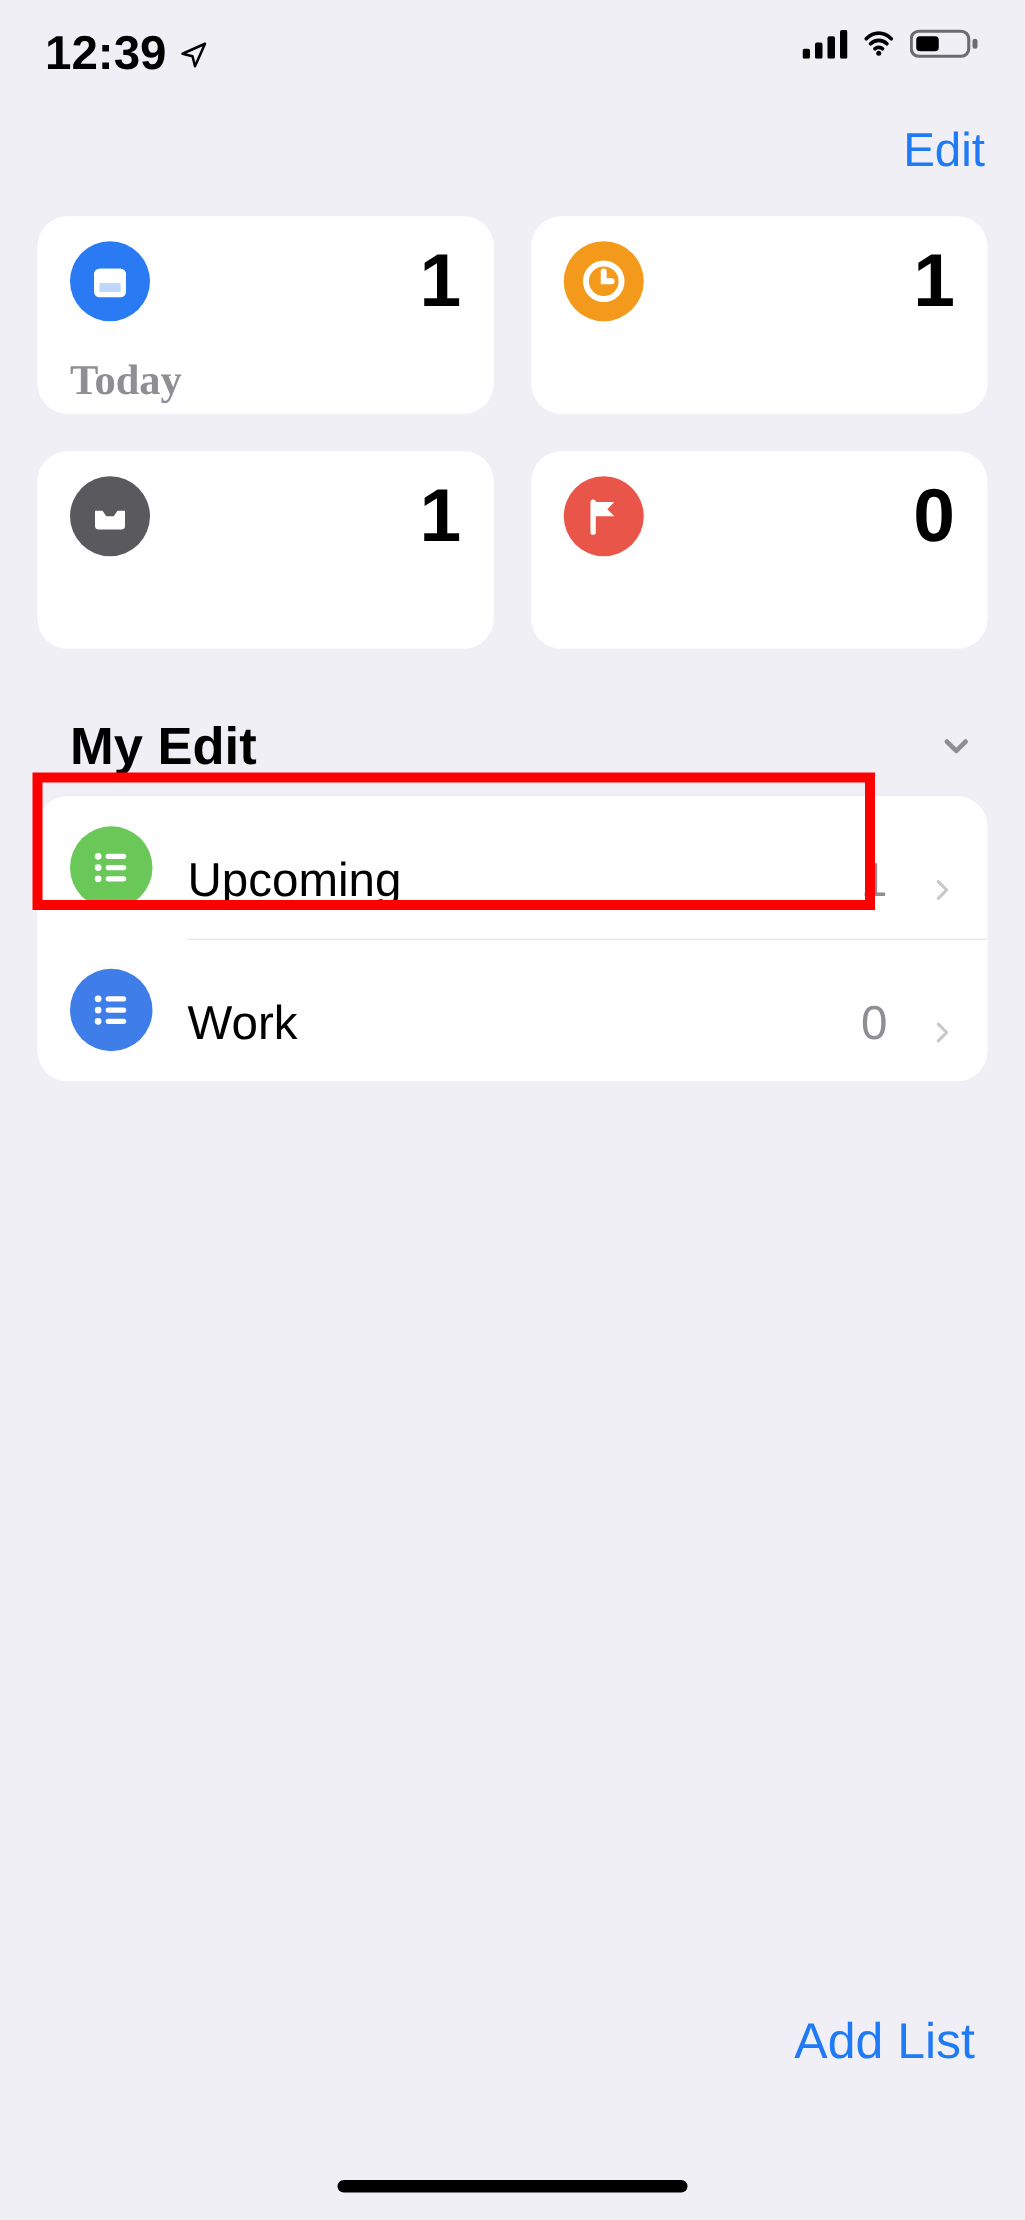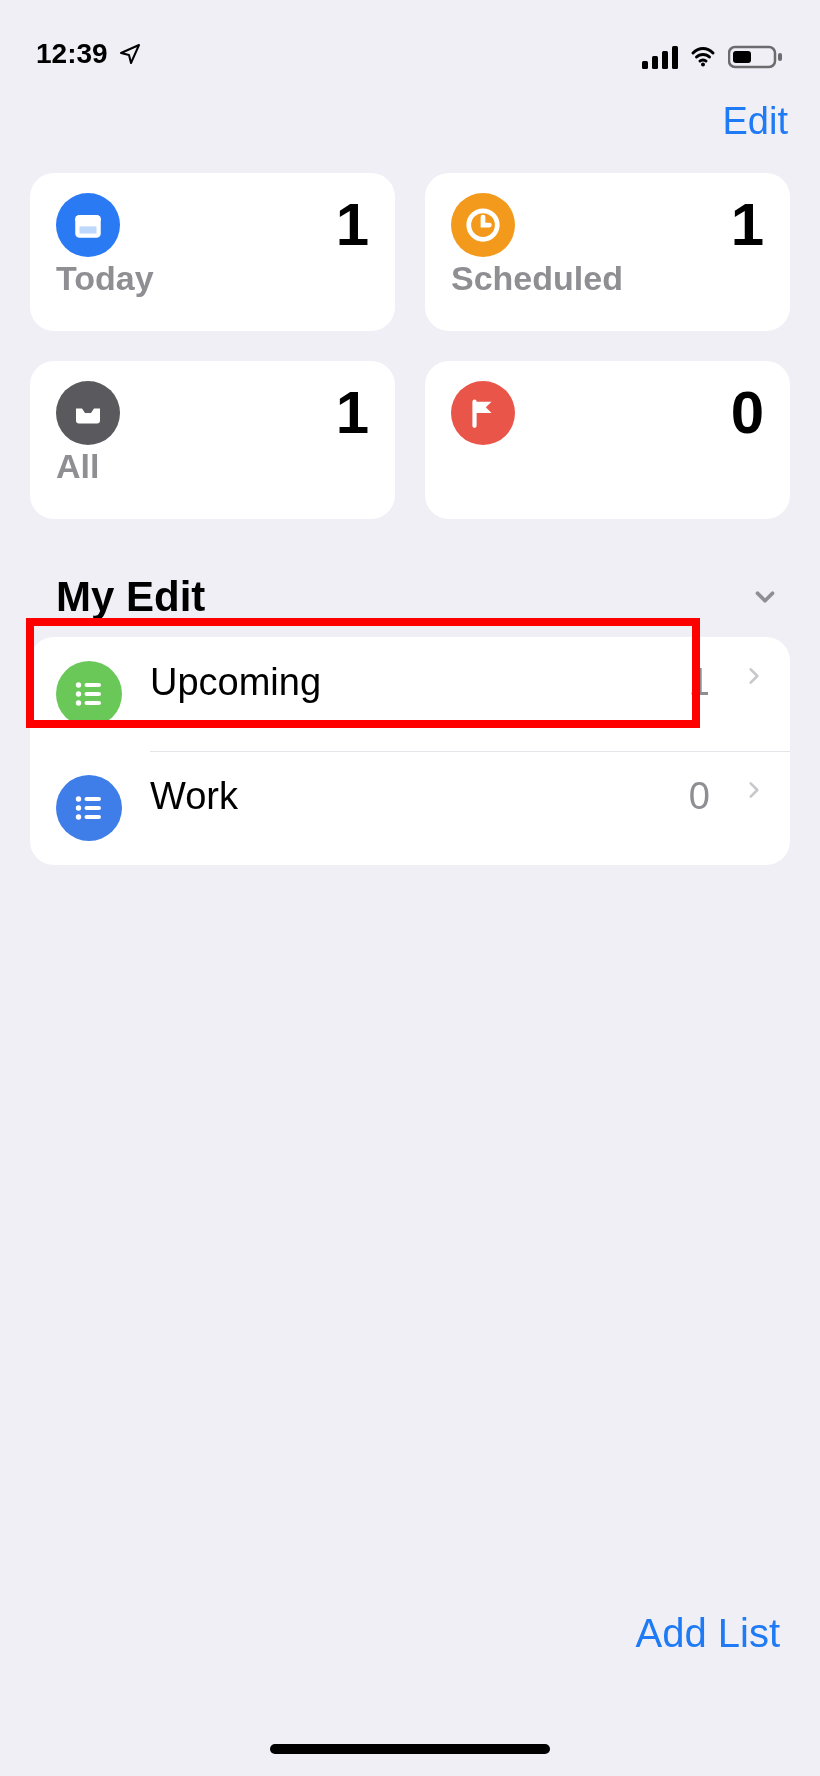--- a/index.html
+++ b/index.html
@@ -23,26 +23,26 @@
     background: var(--bg);
     font-family: -apple-system, "Helvetica Neue", Arial, sans-serif;
     position: relative;
     color: var(--text);
     overflow: hidden;
   }
 
   
   .status-bar {
     display:flex;
-    align-items:flex-end;
+    align-items:flex-start;
     justify-content:space-between;
     padding: 22px 36px 0 36px;
     height: 70px;
     font-weight: 600;
-    font-size: 28px;
+    font-size: 38px;
   }
   .status-left { display:flex; align-items:center; gap:10px; }
   .status-right { display:flex; align-items:center; gap:8px; }
 
   
   .edit-row {
     display:flex;
     justify-content:flex-end;
     padding: 30px 32px 30px 32px;
     font-size: 38px;
@@ -75,24 +75,25 @@
     width: 64px; height: 64px;
     border-radius: 50%;
     display:flex; align-items:center; justify-content:center;
   }
   .tile-count {
     font-size: 60px;
     font-weight: 700;
     line-height: 1;
   }
   .tile-label {
-    margin-top: 2px;
+    margin-top: 29px;
     font-size: 34px;
     font-weight: 600;
     color: var(--muted);
+    font-family: Liberation Serif, serif;
   }
 
   
   .section-header {
     display:flex;
     align-items:center;
     justify-content:space-between;
     padding: 54px 40px 16px 56px;
     font-size: 42px;
     font-weight: 700;
@@ -100,21 +101,21 @@
 
   
   .lists {
     margin: 0 30px;
     background: var(--card);
     border-radius: 24px;
     overflow: visible;
   }
   .list-row {
     display:flex;
-    align-items:flex-start;
+    align-items:flex-end;
     padding: 24px 26px;
     gap: 28px;
     position: relative;
   }
   .list-row + .list-row::before {
     content:"";
     position:absolute;
     top:0; left: 120px; right:0;
     height:1px;
     background: #e6e6ea;
@@ -228,33 +229,31 @@
   <div class="tile">
     <div class="tile-top">
       <div class="tile-icon" style="background:var(--scheduled)">
         <svg width="38" height="38" viewBox="0 0 24 24">
           <circle cx="12" cy="12" r="9" fill="none" stroke="#fff" stroke-width="3"></circle>
           <path d="M12 7 V12 H16" fill="none" stroke="#fff" stroke-width="3" stroke-linecap="round"></path>
         </svg>
       </div>
       <div class="tile-count">1</div>
     </div>
-    <div class="tile-label">Scheduled</div>
   </div>
 
   <div class="tile">
     <div class="tile-top">
       <div class="tile-icon" style="background:var(--all)">
         <svg width="36" height="36" viewBox="0 0 24 24">
           <path d="M4 9 H8 L10 12 H14 L16 9 H20 V17 A2 2 0 0 1 18 19 H6 A2 2 0 0 1 4 17 Z" fill="#fff"></path>
         </svg>
       </div>
       <div class="tile-count">1</div>
     </div>
-    <div class="tile-label">All</div>
   </div>
 
   <div class="tile">
     <div class="tile-top">
       <div class="tile-icon" style="background:var(--flagged)">
         <svg width="34" height="34" viewBox="0 0 24 24">
           <path d="M6 4 V21" stroke="#fff" stroke-width="3" stroke-linecap="round"></path>
           <path d="M6 4 H18 L14 8 L18 12 H6 Z" fill="#fff"></path>
         </svg>
       </div>

